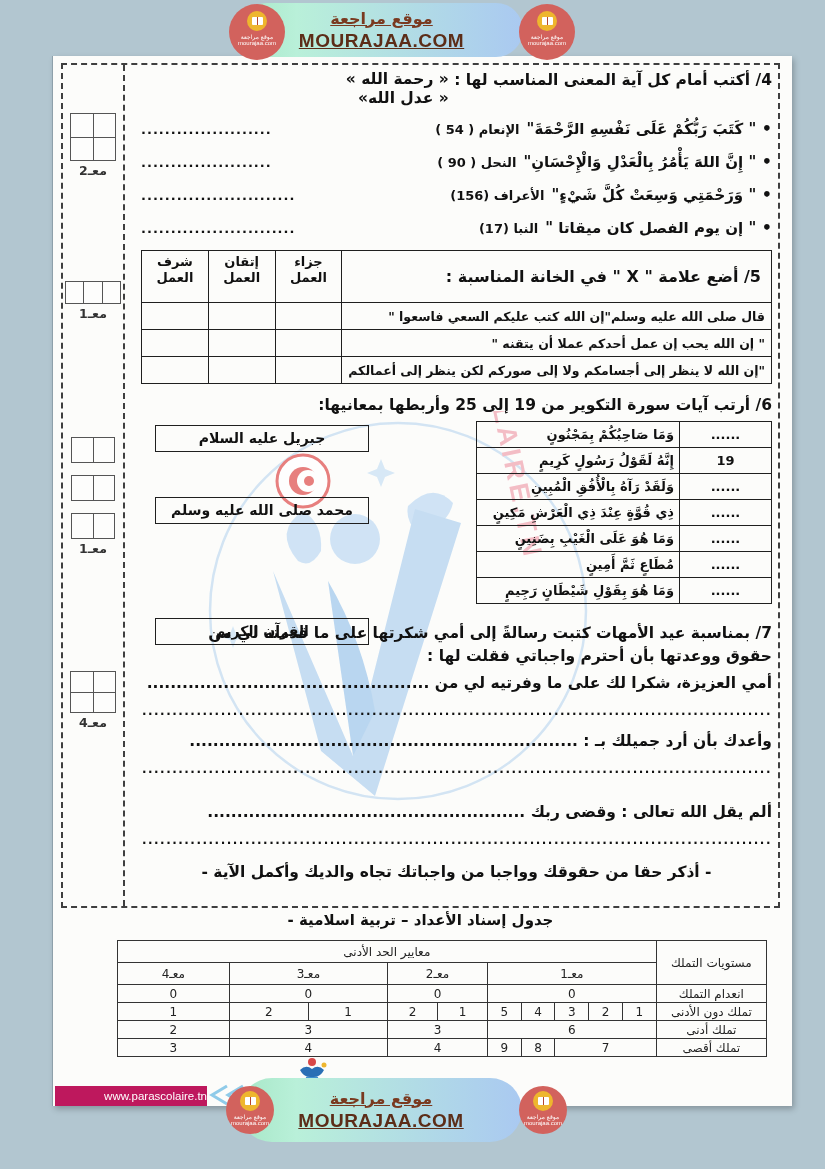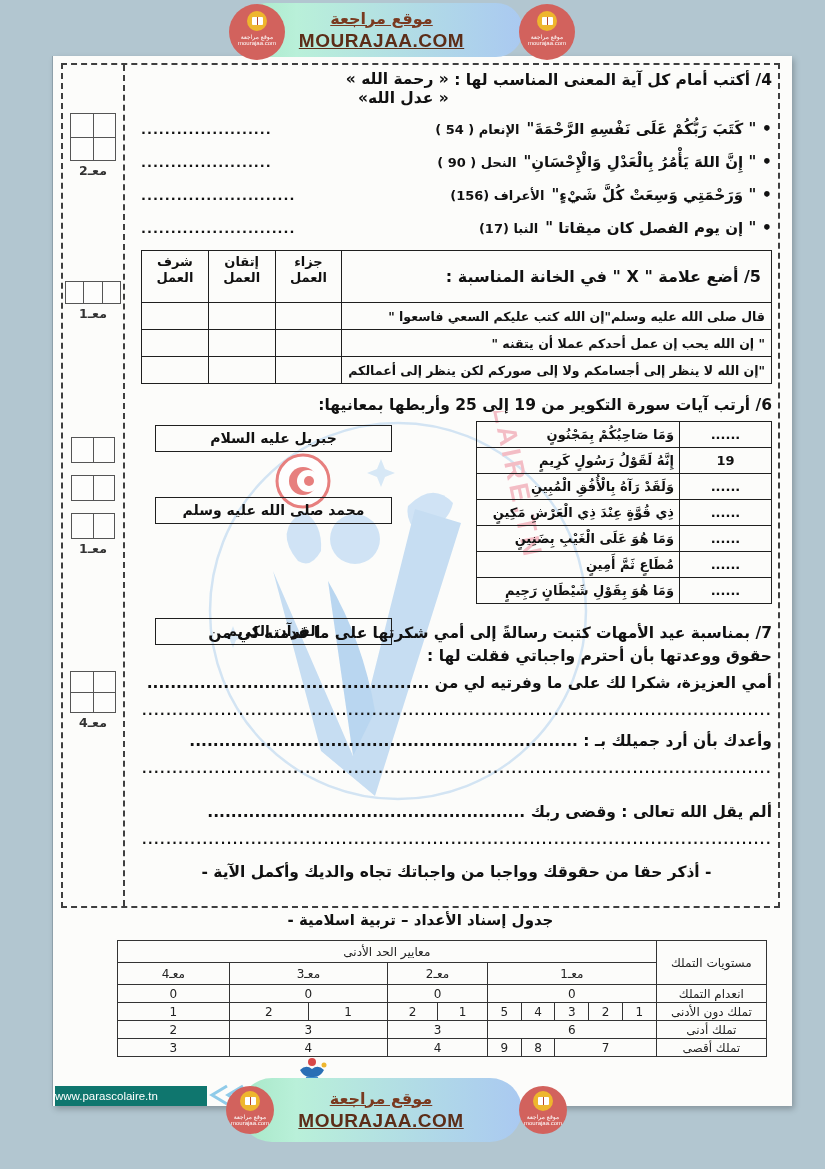--- a/index.html
+++ b/index.html
@@ -51,21 +51,21 @@
   .q5-hrow td { height:52px; }
   .q5-st { font-weight:bold; font-size:12.5px; text-align:right; padding:0 6px; height:27px; white-space:nowrap; overflow:hidden; }
 
   
   .q6-title { font-weight:bold; font-size:15.5px; margin-top:10px; line-height:22px; }
   .q6-wrap { position:relative; height:196px; margin-top:3px; }
   .q6-table { position:absolute; right:0; top:2px; width:296px; border-collapse:collapse; }
   .q6-table td { border:1.2px solid #1f1f1f; height:26px; }
   .q6-num { width:92px; text-align:center; font-weight:bold; font-size:13px; }
   .q6-verse { text-align:right; padding:0 5px; font-weight:bold; font-size:13px; white-space:nowrap; overflow:hidden; }
-  .mbox { position:absolute; left:14px; width:237px; height:27px; border:1.5px solid #1f1f1f;
+  .mbox { position:absolute; left:14px; width:214px; height:27px; border:1.5px solid #1f1f1f;
           text-align:center; font-weight:bold; font-size:14px; line-height:25px; }
   .mb1 { top:6px; } .mb2 { top:78px; } .mb3 { top:163px;margin-top:36px; }
 
   
   .q7-line { font-weight:bold; font-size:15.5px; line-height:23px; white-space:nowrap; overflow:hidden; }
   .q7-intro1 { margin-top:7px; }
   .q7-letter { margin-top:4px; }
   .dots-row { font-weight:bold; font-size:12px; line-height:15px; letter-spacing:1.5px;
               white-space:nowrap; overflow:hidden; margin-top:9px; }
   .q7-promise { margin-top:11px; }
@@ -76,22 +76,22 @@
   .grades-title { position:absolute; left:8px; top:855px; width:719px; text-align:center;
                   font-weight:bold; font-size:15px; }
   .grades { position:absolute; left:64px; top:884px; width:650px; border-collapse:collapse;
             font-size:12px; color:#222; table-layout:fixed; }
   .grades td { border:1px solid #333; text-align:center; padding:0 2px; overflow:hidden; white-space:nowrap; }
   .gh1 td { height:22px; } .gh2 td { height:22px; }
   .gr td { height:18px; }
   .g-label { text-align:right; padding-right:5px;margin-top:41px; }
 
   
-  .footer-bar { position:absolute; left:2px; bottom:0; width:152px; height:20px; background:#0f766e;
-                color:#fff; font-size:11.5px; display:flex; align-items:center; justify-content:flex-start;
+  .footer-bar { position:absolute; left:2px; bottom:0; width:152px; height:20px; background:#be185d;
+                color:#fff; font-size:11.5px; display:flex; align-items:center; justify-content:flex-end;
                 direction:ltr; font-family:"Liberation Sans", sans-serif; }
   .chevrons { position:absolute; left:148px; bottom:0px; }
   .mascot { position:absolute; left:241px; bottom:14px; }
 
   
   .banner { position:absolute; border-radius:32px; background:linear-gradient(90deg,#a7e7c7,#b9f0d9 20%,#aac9f1);
             display:flex; flex-direction:column; align-items:center; justify-content:center; z-index:5; }
   .banner-top { left:240px; top:3px; width:283px; height:54px; }
   .banner-bottom { left:240px; top:1078px; width:282px; height:64px; }
   .b-line1 { color:#7a3a20; font-weight:bold; font-size:16px; text-decoration:underline; line-height:20px; }

